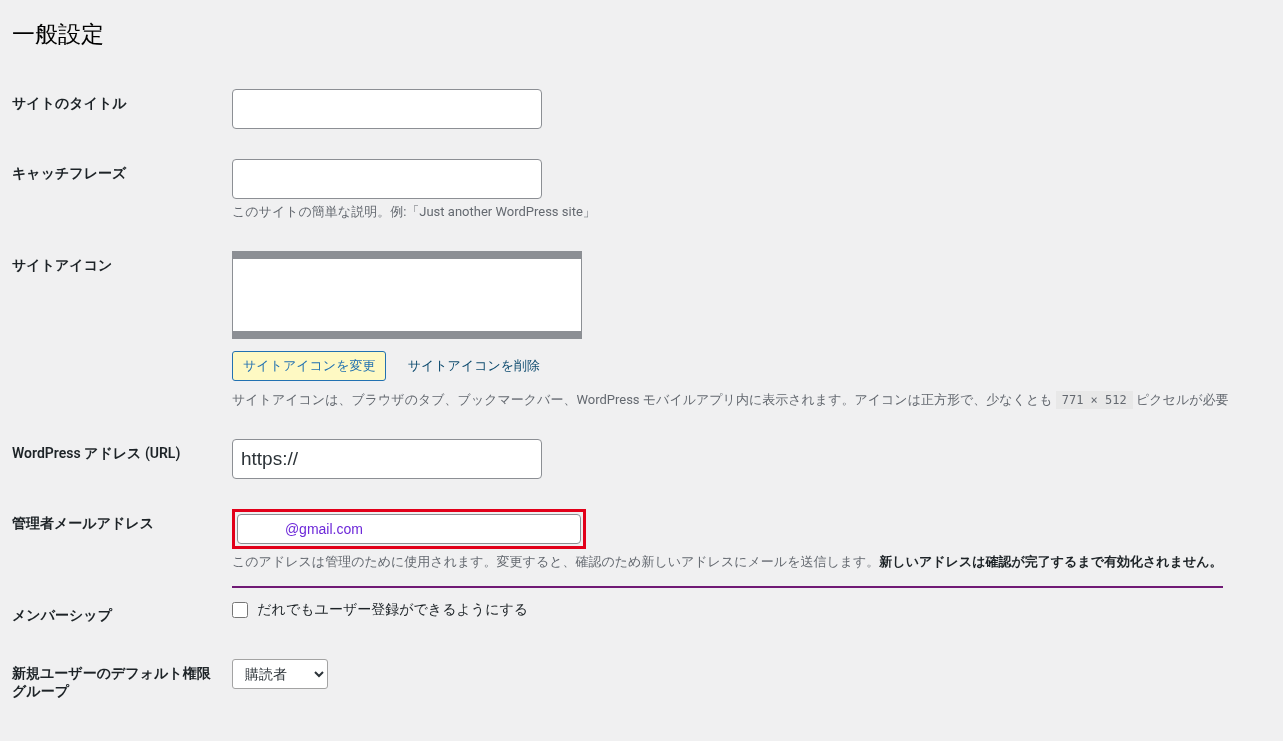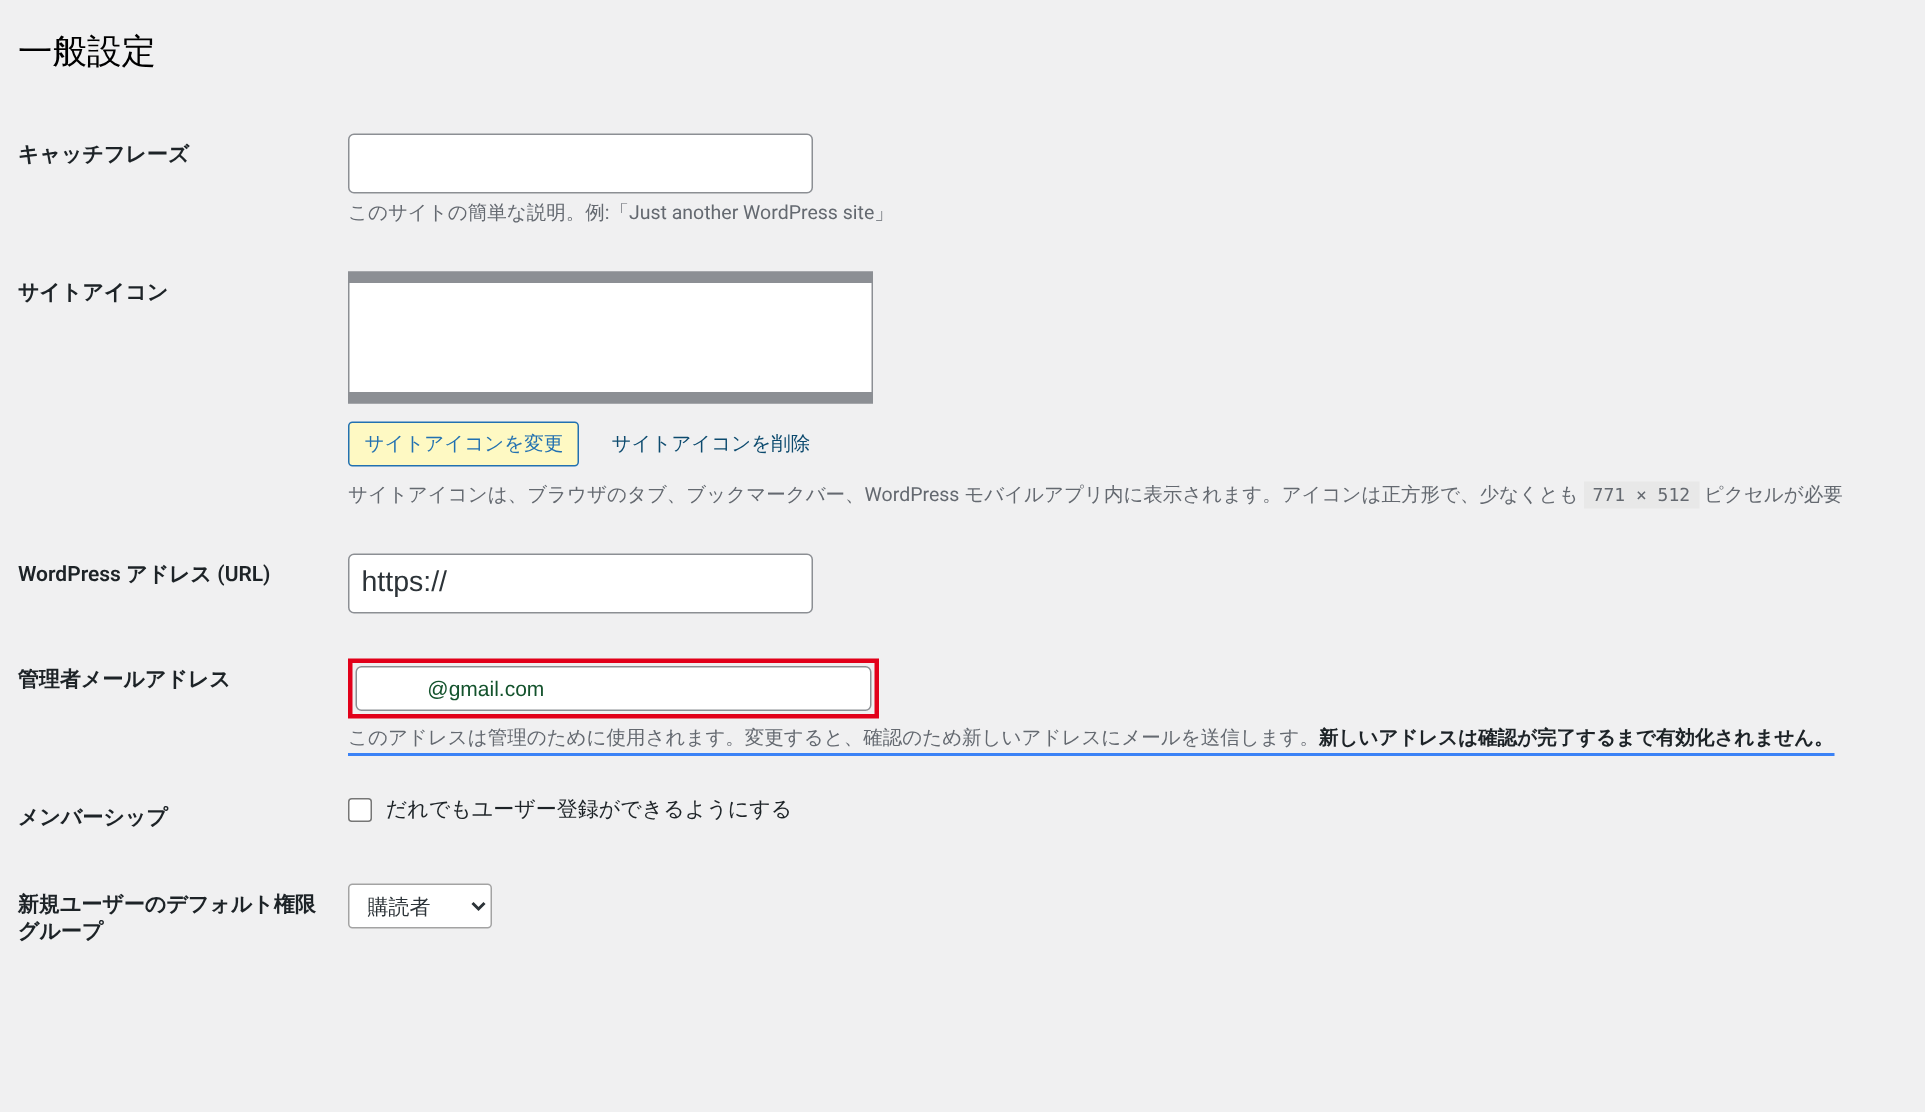--- a/index.html
+++ b/index.html
@@ -103,25 +103,25 @@
     }
     .highlight-box input {
       width: 344px;
       padding: 0 8px;
       line-height: 2;
       min-height: 28px;
       border: 1px solid #8c8f94;
       border-radius: 4px;
       background: #fff;
       font-size: 14px;
-      color: #14532d;
+      color: #6d28d9;
     }
     .underline-red {
-      border-bottom: 2px solid #3b82f6;
-      padding-bottom: 2px;
+      border-bottom: 2px solid #701a75;
+      padding-bottom: 17px;
       display: inline;
     }
     .bold-note { font-weight: 700; color: #1d2327; }
     .checkbox-row input[type=checkbox] {
       width: 16px; height: 16px;
       margin-right: 6px;
       vertical-align: middle;
     }
     .checkbox-row label { font-size: 14px; color: #1d2327; vertical-align: middle; }
     select {
@@ -136,20 +136,26 @@
   </style>
 </head>
 <body>
 
 <div class="wrap">
   <h1>一般設定</h1>
 
   <table class="form-table">
     <tbody>
 
+      <tr>
+        <th>サイトのタイトル</th>
+        <td>
+          <input type="text" class="regular-text" value="" style="">
+        </td>
+      </tr>
 
       <tr>
         <th>キャッチフレーズ</th>
         <td>
           <input type="text" class="regular-text" value="" style="">
           <p class="description">このサイトの簡単な説明。例:「Just another WordPress site」</p>
         </td>
       </tr>
 
       <tr>

